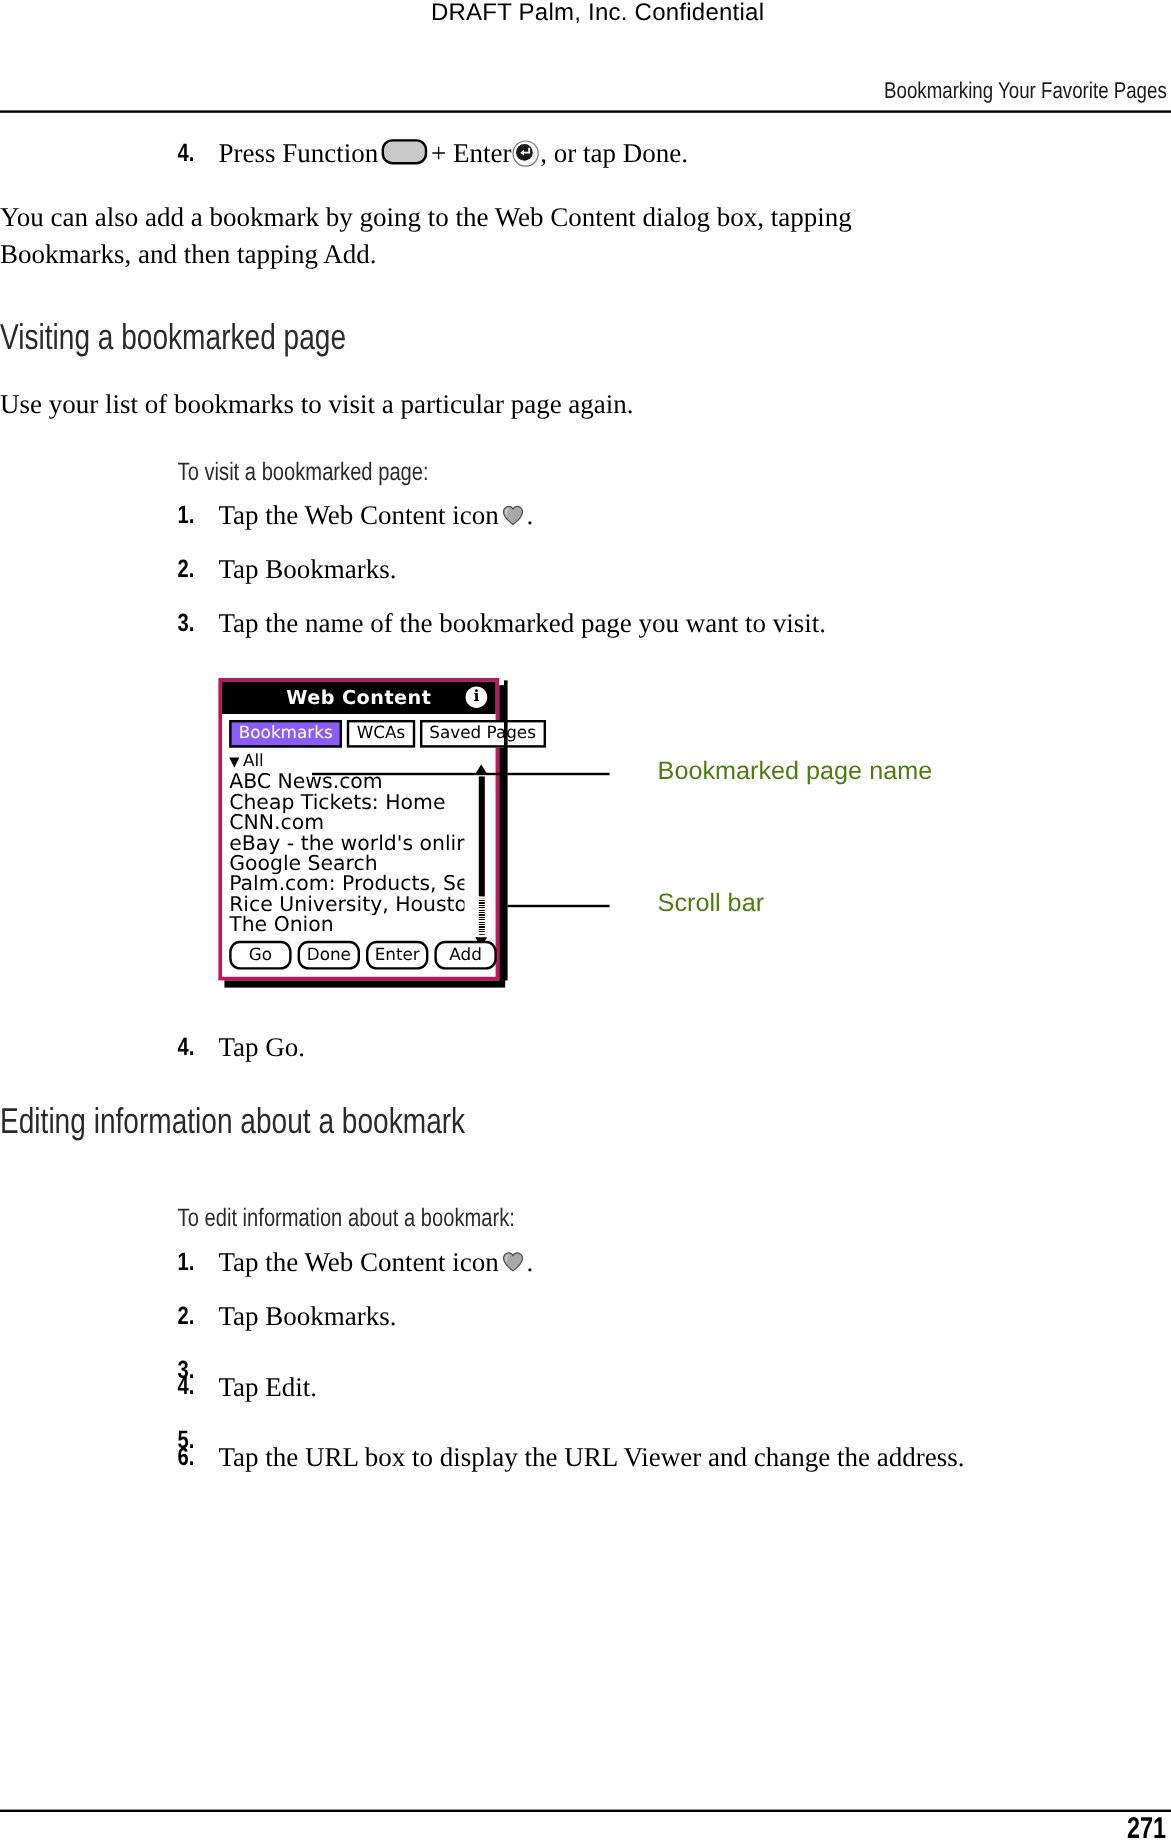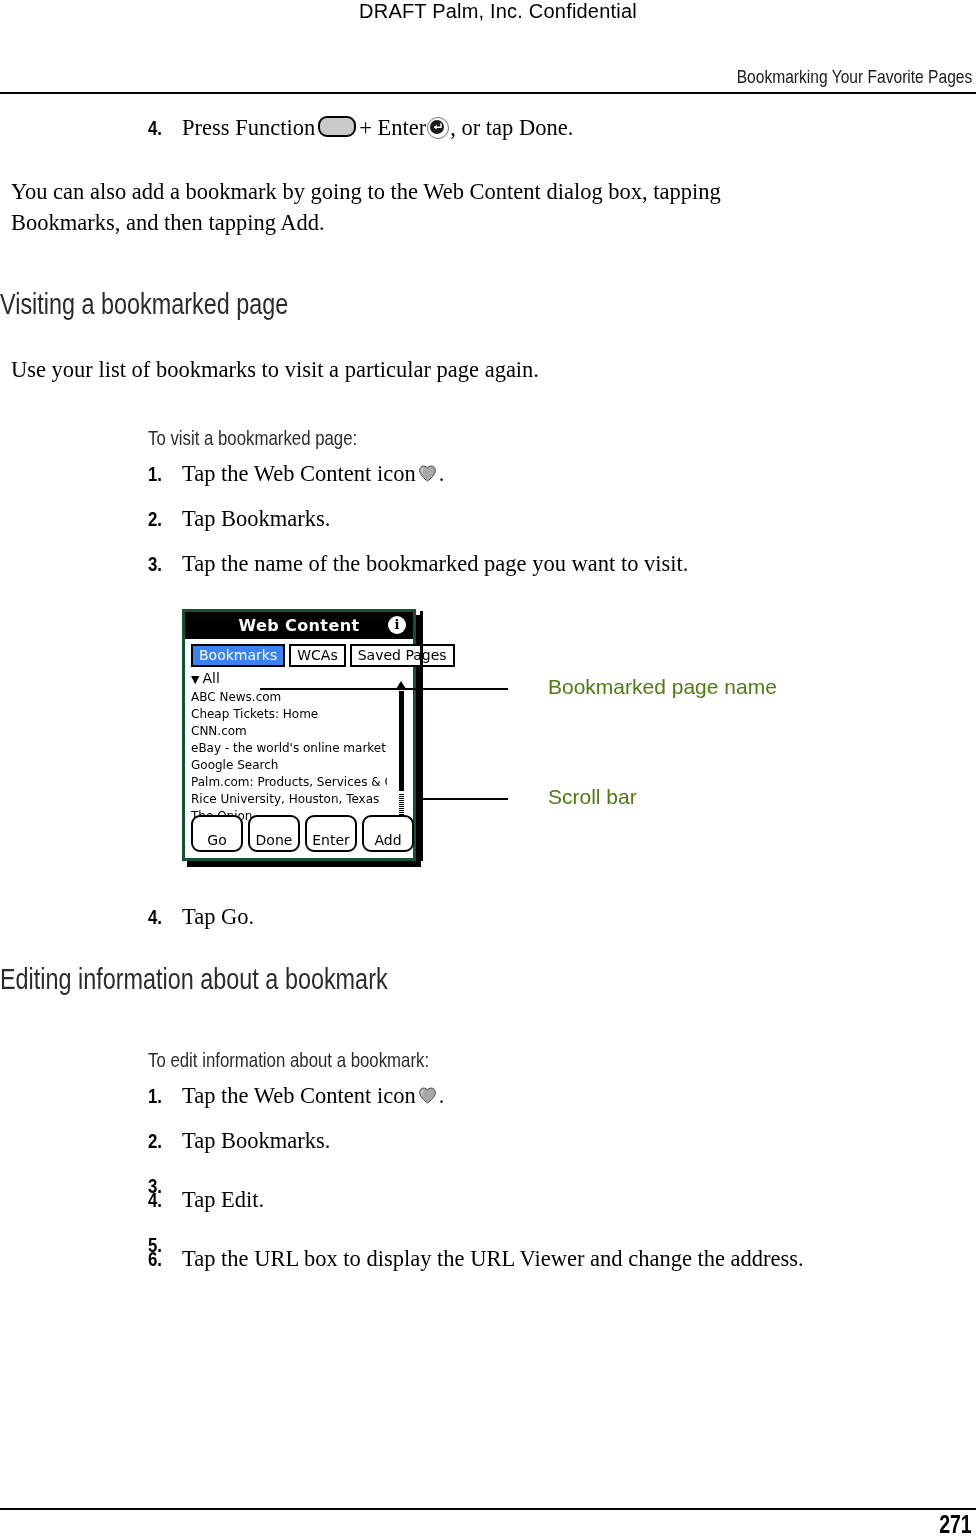--- a/index.html
+++ b/index.html
@@ -76,21 +76,21 @@
   .content {
     position: absolute;
     left: 0;
     top: 112px;
     width: 976px;
   }
 
   .body-indent { margin-left: 148px; }
 
   p.para {
-    margin: 11px;
+    margin: 0;
     font-size: 22.5px;
     line-height: 31px;
     color: #000;
     width: 810px;
   }
 
   
   .step {
     position: relative;
     margin-left: 148px;
@@ -190,21 +190,21 @@
     height: 252px;
     background: #000;
   }
   .palm {
     position: absolute;
     left: 0;
     top: 0;
     width: 234px;
     height: 252px;
     background: #fff;
-    border: 3px solid #14532d;
+    border: 3px solid #be185d;
     box-sizing: border-box;
     font-family: "DejaVu Sans", sans-serif;
   }
   .palm-titlebar {
     height: 27px;
     background: #000;
     color: #fff;
     display: flex;
     align-items: center;
     justify-content: center;
@@ -244,39 +244,39 @@
   .tab {
     border: 2px solid #000;
     font-size: 14px;
     padding: 1px 6px 2px 6px;
     background: #fff;
     color: #000;
     white-space: nowrap;
     line-height: 16px;
   }
   .tab.selected {
-    background: #3b82f6;
+    background: #8b5cf6;
     color: #fff;
   }
   .category-row {
     text-align: left;
     font-size: 14px;
     padding-right: 22px;
     line-height: 16px;
     margin-bottom: 1px;
   }
   .category-row .caret {
     font-size: 11px;
     margin-right: 3px;
   }
   .bookmark-list {
     margin: 0;
     padding: 0;
     list-style: none;
-    font-size: 12px;
+    font-size: 17px;
     line-height: 17px;
     width: 196px;
   }
   .bookmark-list li {
     white-space: nowrap;
     overflow: hidden;
   }
   
   .palm-scrollbar {
     position: absolute;
@@ -316,21 +316,21 @@
     left: 6px;
     bottom: 6px;
     display: flex;
     gap: 5px;
   }
   .palm-btn {
     border: 2px solid #000;
     border-radius: 9px;
     font-size: 14px;
     line-height: 16px;
-    padding: 15px 0 2px 0;
+    padding: 2px 0 2px 0;
     width: 48px;
     text-align: center;
     background: #fff;
     color: #000;
   }
 
   
   .callout-spine {
     position: absolute;
     left: 238px;

